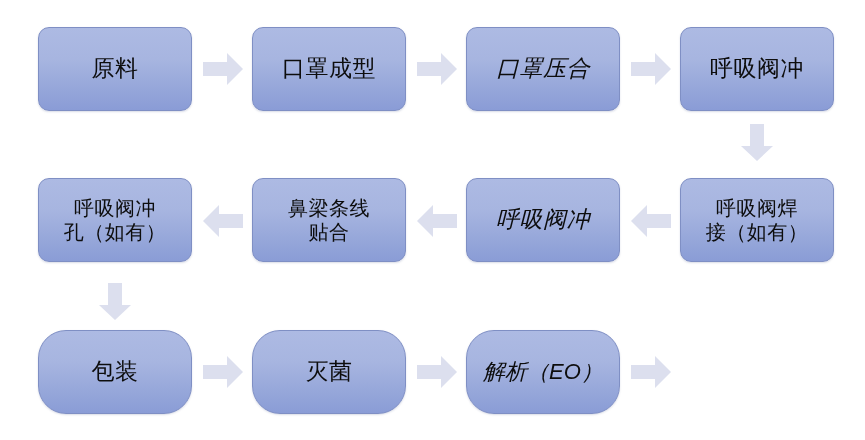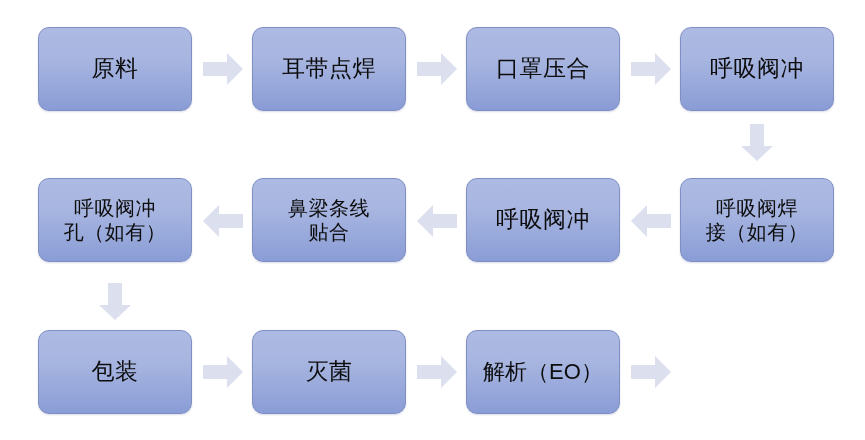--- a/index.html
+++ b/index.html
@@ -49,26 +49,26 @@
     line-height: 1.2;
   }
   .node-label.tight {
     font-size: 22px;
     letter-spacing: 0px;
   }
 
   
   .row1 { top: 27px; }
   .row2 { top: 178px; }
-  .row3 { top: 330px; }
+  .row3 { top: 330px; border-radius: 28px; }
 
   
   .col1 { left: 38px; }
   .col2 { left: 252px; }
-  .col3 { left: 466px; }
+  .col3 { left: 466px; font-style: italic; }
   .col4 { left: 680px; }
 
   
   .arrow {
     position: absolute;
   }
   .arrow svg { display: block; }
 
   .arrow-h { width: 44px; height: 36px; }
   .arrow-v { width: 36px; height: 40px; }
@@ -84,21 +84,21 @@
     <div class="node-label">原料</div>
   </div>
 
   <div class="arrow arrow-h" style="left:201px; top:51px;">
     <svg viewBox="0 0 44 36" width="44" height="36" aria-hidden="true">
       <path class="arr-fill" d="M2 11 L26 11 L26 2 L42 18 L26 34 L26 25 L2 25 Z"></path>
     </svg>
   </div>
 
   <div class="node row1 col2">
-    <div class="node-label">耳带点焊</div>
+    <div class="node-label">口罩成型</div>
   </div>
 
   <div class="arrow arrow-h" style="left:415px; top:51px;">
     <svg viewBox="0 0 44 36" width="44" height="36" aria-hidden="true">
       <path class="arr-fill" d="M2 11 L26 11 L26 2 L42 18 L26 34 L26 25 L2 25 Z"></path>
     </svg>
   </div>
 
   <div class="node row1 col3">
     <div class="node-label">口罩压合</div>

